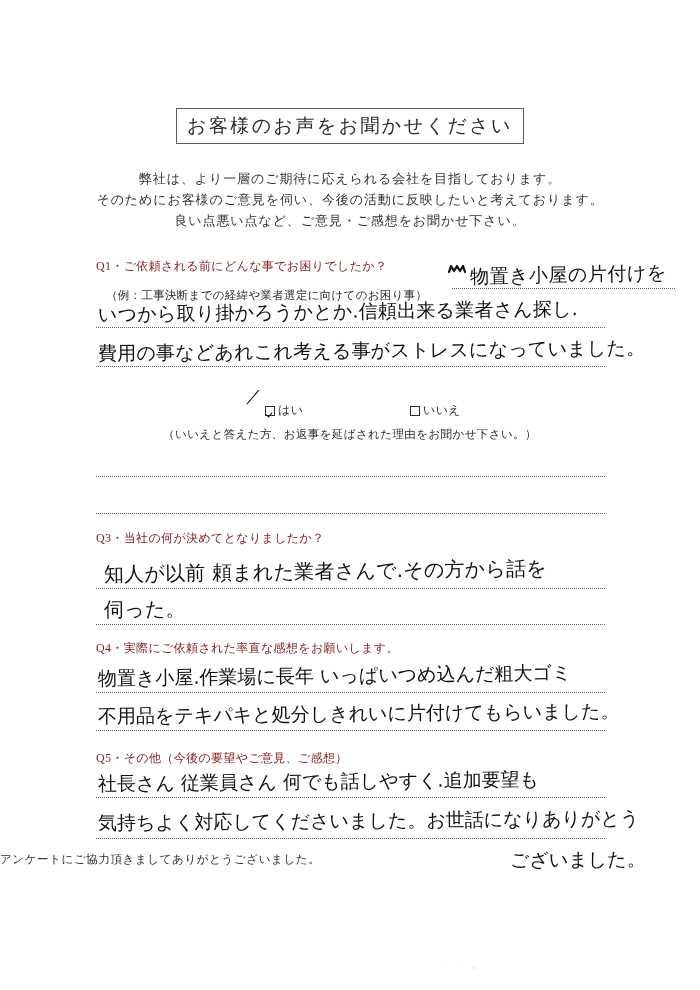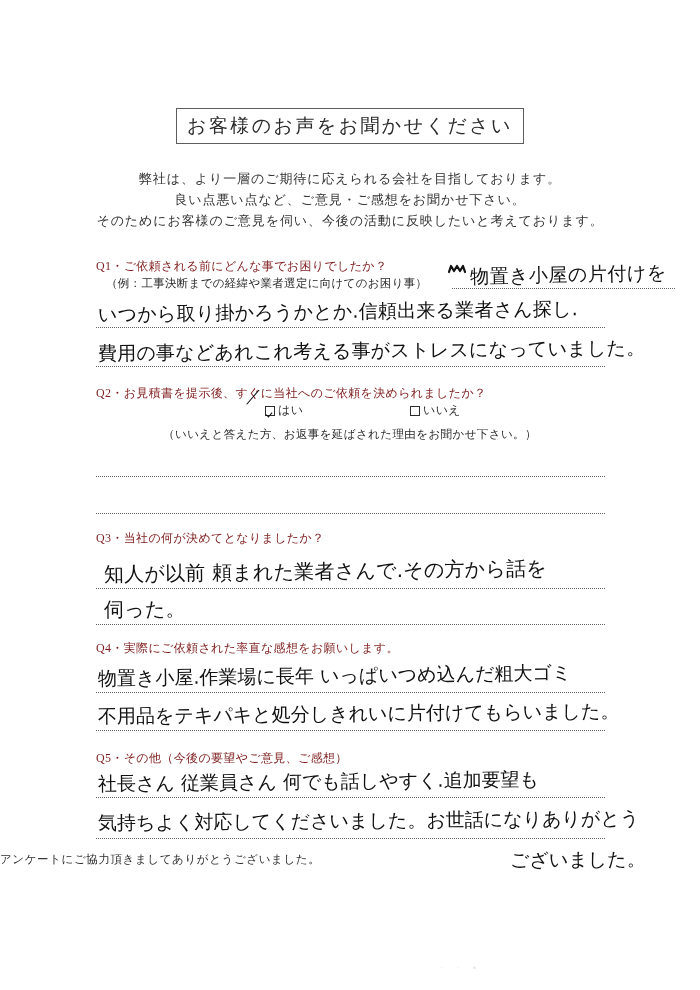--- a/index.html
+++ b/index.html
@@ -64,20 +64,21 @@
     letter-spacing: 0.35px;
     color: #7f1d1d;
     white-space: nowrap;
   }
   .q-sub {
     position: absolute;
     font-size: 11.5px;
     letter-spacing: 0.3px;
     color: #2b2b2b;
     white-space: nowrap;
+    margin-top: 12px;
   }
 
   
   .rule {
     position: absolute;
     left: 96px;
     width: 509px;
     height: 0;
     border-bottom: 1.5px dotted #4a4a4a;
     opacity: 0.85;
@@ -190,43 +191,42 @@
 <body>
 
 <div class="page">
 
   <div class="title-box">
     <div class="title-text">お客様のお声をお聞かせください</div>
   </div>
 
   <div class="intro">
     <div class="intro-line">弊社は、より一層のご期待に応えられる会社を目指しております。</div>
+    <div class="intro-line">そのためにお客様のご意見を伺い、今後の活動に反映したいと考えております。</div>
     <div class="intro-line">良い点悪い点など、ご意見・ご感想をお聞かせ下さい。</div>
-    <div class="intro-line">そのためにお客様のご意見を伺い、今後の活動に反映したいと考えております。</div>
   </div>
 
   <div class="q-head" style="left:96px; top:258px;">Q1・ご依頼される前にどんな事でお困りでしたか？</div>
   <div class="q-sub" style="left:106px; top:276px;">（例：工事決断までの経緯や業者選定に向けてのお困り事）</div>
 
   <span class="squiggle">
     <svg width="18" height="12" viewBox="0 0 18 12">
       <path d="M1 8 L3 2 L6 7 L9 2 L12 7 L15 2 L17 8" fill="none" stroke="#111" stroke-width="2.2" stroke-linecap="round" stroke-linejoin="round"></path>
     </svg>
   </span>
 
   <div class="rule short-left" style="top:288px; left:452px; width:223px;"></div>
   <div class="hw" style="left:470px; top:262px; font-size:19px; letter-spacing:0.5px; transform:rotate(-1.2deg);">物置き小屋の片付けを</div>
 
   <div class="rule" style="top:327px;"></div>
   <div class="hw" style="left:98px; top:299px; font-size:19px; letter-spacing:0.2px; transform:rotate(-0.7deg);">いつから取り掛かろうかとか.信頼出来る業者さん探し.</div>
 
   <div class="rule" style="top:366px;"></div>
   <div class="hw" style="left:98px; top:338px; font-size:19px; letter-spacing:0.2px; transform:rotate(-0.6deg);">費用の事などあれこれ考える事がストレスになっていました。</div>
 
-  <div class="q-head" style="left:96px; top:385px;">Q2・お見積書を提示後、すぐに当社へのご依頼を決められましたか？</div>
 
   <div class="cb-row">
     <label class="cb-item" style="left:237px; top:0;">
       <span class="cb-box checked"></span>
       <span>はい</span>
     </label>
 
     <span class="cb-tail">
       <svg width="18" height="16" viewBox="0 0 18 16">
         <path d="M15 0 L3 14" fill="none" stroke="#111" stroke-width="1.1" stroke-linecap="round"></path>

